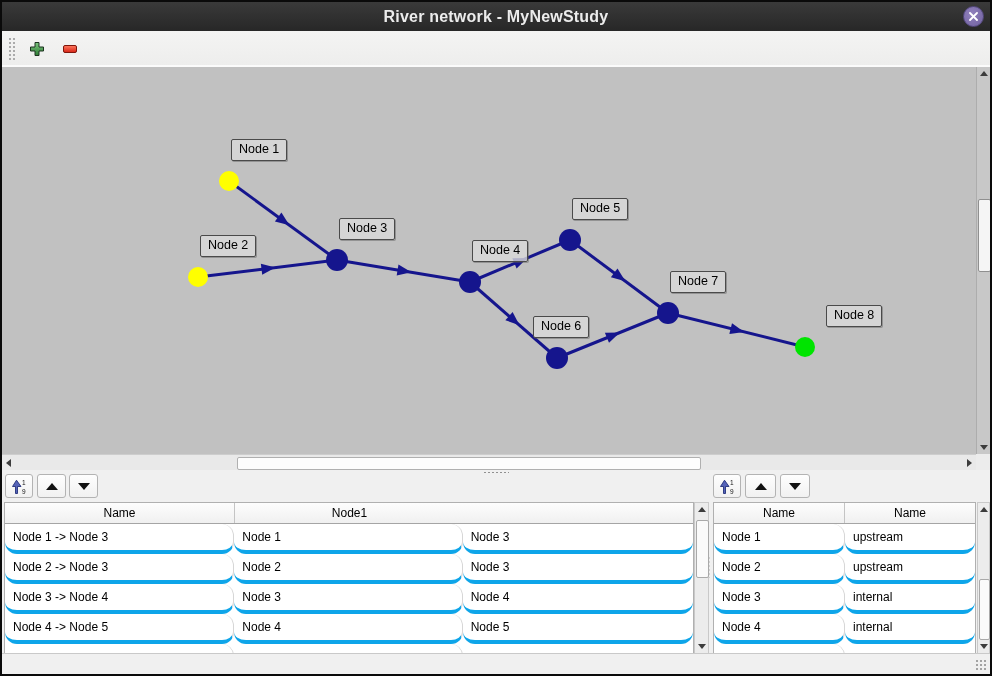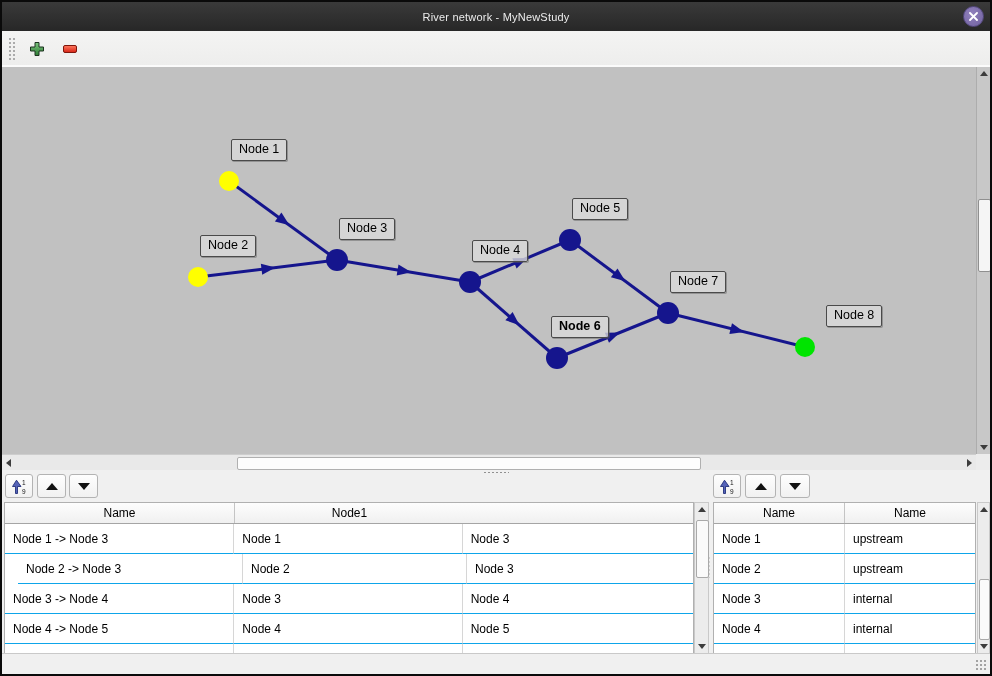--- a/index.html
+++ b/index.html
@@ -1,19 +1,19 @@
 <!DOCTYPE html>
 <html><head>
 <meta charset="utf-8">
 <style>
   html,body{margin:0;padding:0;background:#555;font-family:"Liberation Sans",sans-serif;}
   .window{position:relative;width:992px;height:676px;box-sizing:border-box;border:2px solid #0a0a0a;background:#f0f0f0;overflow:hidden;}
   
   .titlebar{position:absolute;left:0;top:0;width:988px;height:29px;background:linear-gradient(#3a3a3a,#272727);display:flex;align-items:center;justify-content:center;}
-  .titlebar .title{color:#ececec;font-size:11px;font-weight:normal;letter-spacing:.2px;}
+  .titlebar .title{color:#ececec;font-size:16px;font-weight:bold;letter-spacing:.2px;}
   .close-btn{position:absolute;right:6px;top:4px;width:21px;height:21px;border-radius:50%;background:radial-gradient(circle at 40% 35%,#9181bd,#70619f);border:1px solid #564a80;display:flex;align-items:center;justify-content:center;cursor:pointer;box-sizing:border-box;}
   .close-btn svg{display:block;}
   
   .toolbar{position:absolute;left:0;top:29px;width:988px;height:36px;background:linear-gradient(#f4f4f3,#ededec);border-bottom:1px solid #a9a9a9;box-shadow:inset 0 -2px 0 #fbfbfb;display:flex;align-items:center;}
   .tb-handle{width:7px;height:24px;margin-left:6px;background-image:radial-gradient(#ababab 1px,transparent 1.1px);background-size:4px 4px;}
   .tb-btn{width:26px;height:26px;border:none;background:transparent;display:flex;align-items:center;justify-content:center;cursor:pointer;padding:0;}
   .tb-btn.add{margin-left:9px;}
   .tb-btn.remove{margin-left:7px;}
   
   .canvas{position:absolute;left:0;top:65px;width:974px;height:387px;background:#c1c1c1;overflow:hidden;}
@@ -38,21 +38,21 @@
   .lower{position:absolute;left:0;top:468px;width:988px;height:183px;background:#f0f0f0;}
   .h-splitter-dots{position:absolute;left:481px;top:1px;width:26px;height:3px;background-image:radial-gradient(#909090 1px,transparent 1.1px);background-size:4px 3px;}
   .v-splitter-dots{position:absolute;left:705px;top:554px;width:3px;height:22px;background-image:radial-gradient(#909090 1px,transparent 1.1px);background-size:3px 4px;}
   .panel-btn{position:absolute;top:472px;height:24px;background:linear-gradient(#fefefe,#f1f1f1);border:1px solid #b3b3b3;border-radius:3px;display:flex;align-items:center;justify-content:center;cursor:pointer;box-sizing:border-box;padding:0;}
   
   .table{position:absolute;top:500px;height:152px;background:#fff;border:1px solid #b0b0b0;border-bottom:none;box-sizing:border-box;overflow:hidden;font-size:12px;color:#000;}
   .tr{display:flex;height:30px;}
   .tr.head{height:20px;background:linear-gradient(#fdfdfd,#f0f0f0);border-bottom:1px solid #a5a5a5;}
   .th{display:flex;align-items:center;justify-content:center;border-right:1px solid #c4c4c4;box-sizing:border-box;height:100%;}
   .th:last-child{border-right:none;}
-  .td{display:flex;align-items:center;padding-left:8px;border-right:1px solid #d6d6d6;border-bottom:1px solid #0ea5e9;box-sizing:border-box;height:100%;}
+  .td{display:flex;align-items:center;padding-left:8px;border-right:1px solid #d6d6d6;border-bottom:4px solid #0ea5e9;box-sizing:border-box;height:100%;border-radius:12px;}
   .td:last-child{border-right:none;}
   
   .statusbar{position:absolute;left:0;top:651px;width:988px;height:21px;background:#f0f0f0;border-top:1px solid #c9c9c9;box-sizing:border-box;}
   .grip{position:absolute;right:3px;bottom:3px;width:13px;height:13px;background-image:radial-gradient(#a3a3a3 1px,transparent 1.2px);background-size:4px 4px;background-position:1px 1px;}
 </style>
 </head>
 <body>
 
 <div class="window">
 
@@ -118,21 +118,21 @@
         <circle cx="555" cy="291" r="11" fill="#15158d"></circle>
         <circle cx="666" cy="246" r="11" fill="#15158d"></circle>
         <circle cx="803" cy="280" r="10" fill="#00e400"></circle>
       </svg>
     <div id="net-labels">
         <div class="node-label" style="left: 229px; top: 72px;">Node 1</div>
         <div class="node-label" style="left: 198px; top: 168px;">Node 2</div>
         <div class="node-label" style="left: 337px; top: 151px;">Node 3</div>
         <div class="node-label" style="left: 470px; top: 173px;">Node 4</div>
         <div class="node-label" style="left: 570px; top: 131px;">Node 5</div>
-        <div class="node-label" style="left: 549px; top: 249px; font-weight: bold;">Node 6</div>
+        <div class="node-label" style="left: 531px; top: 249px;">Node 6</div>
         <div class="node-label" style="left: 668px; top: 204px;">Node 7</div>
         <div class="node-label" style="left: 805px; top: 238px; margin-left: 19px;">Node 8</div>
       </div>
   </div>
 
   <div class="sb sb-canvas-v">
     <div class="arr" style="left:3px;top:4px">
         <div class="tri up"></div>
       </div>
     <div class="thumb"></div>
@@ -190,21 +190,21 @@
       <div class="tr head">
         <div class="th" style="width: 230px;">Name</div>
         <div class="th" style="width: 229px;">Node1</div>
       </div>
       <div class="tr">
         <div class="td" style="width: 230px;">Node 1 -&gt; Node 3</div>
         <div class="td" style="width: 229px;">Node 1</div>
         <div class="td" style="width: 231px;">Node 3</div>
       </div>
       <div class="tr">
-        <div class="td" style="width: 230px; margin-left: 13px;">Node 2 -&gt; Node 3</div>
+        <div class="td" style="width: 230px;">Node 2 -&gt; Node 3</div>
         <div class="td" style="width: 229px;">Node 2</div>
         <div class="td" style="width: 231px;">Node 3</div>
       </div>
       <div class="tr">
         <div class="td" style="width: 230px;">Node 3 -&gt; Node 4</div>
         <div class="td" style="width: 229px;">Node 3</div>
         <div class="td" style="width: 231px;">Node 4</div>
       </div>
       <div class="tr">
         <div class="td" style="width: 230px; text-align: right;">Node 4 -&gt; Node 5</div>

